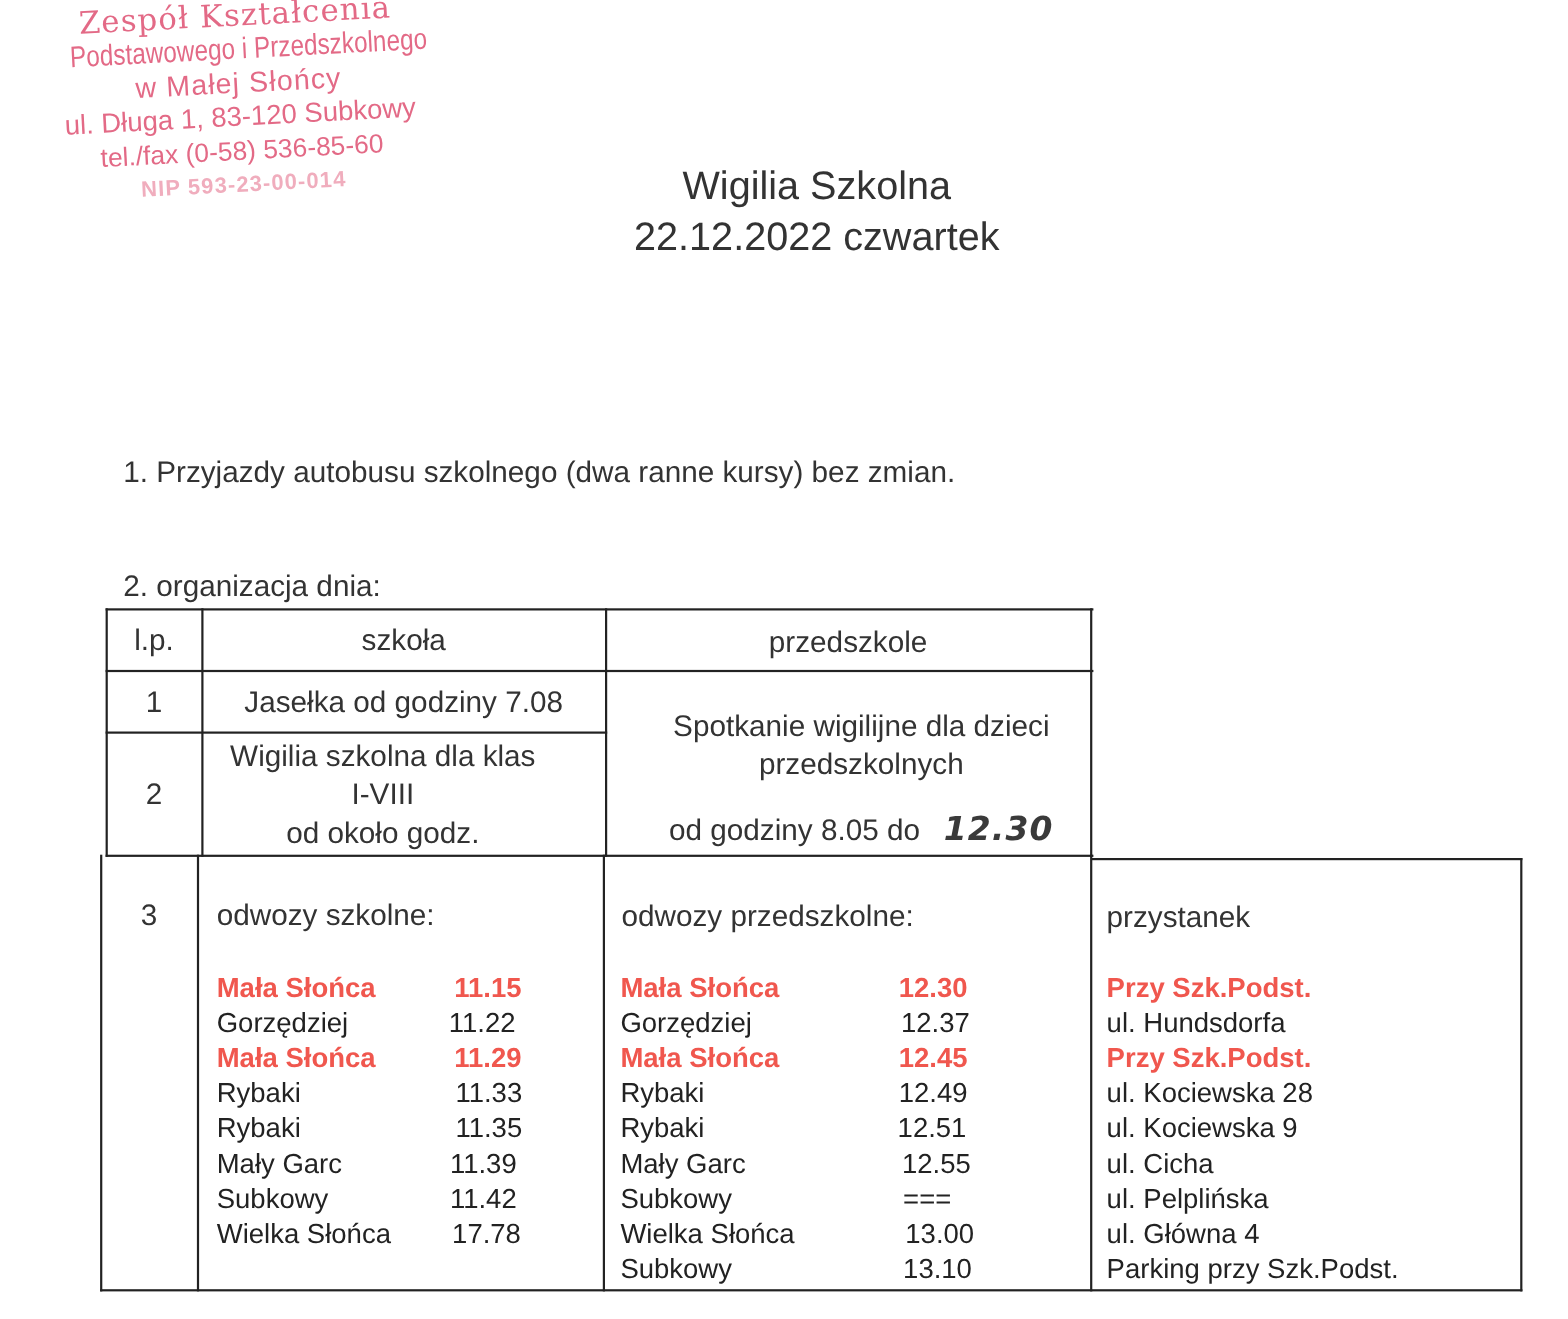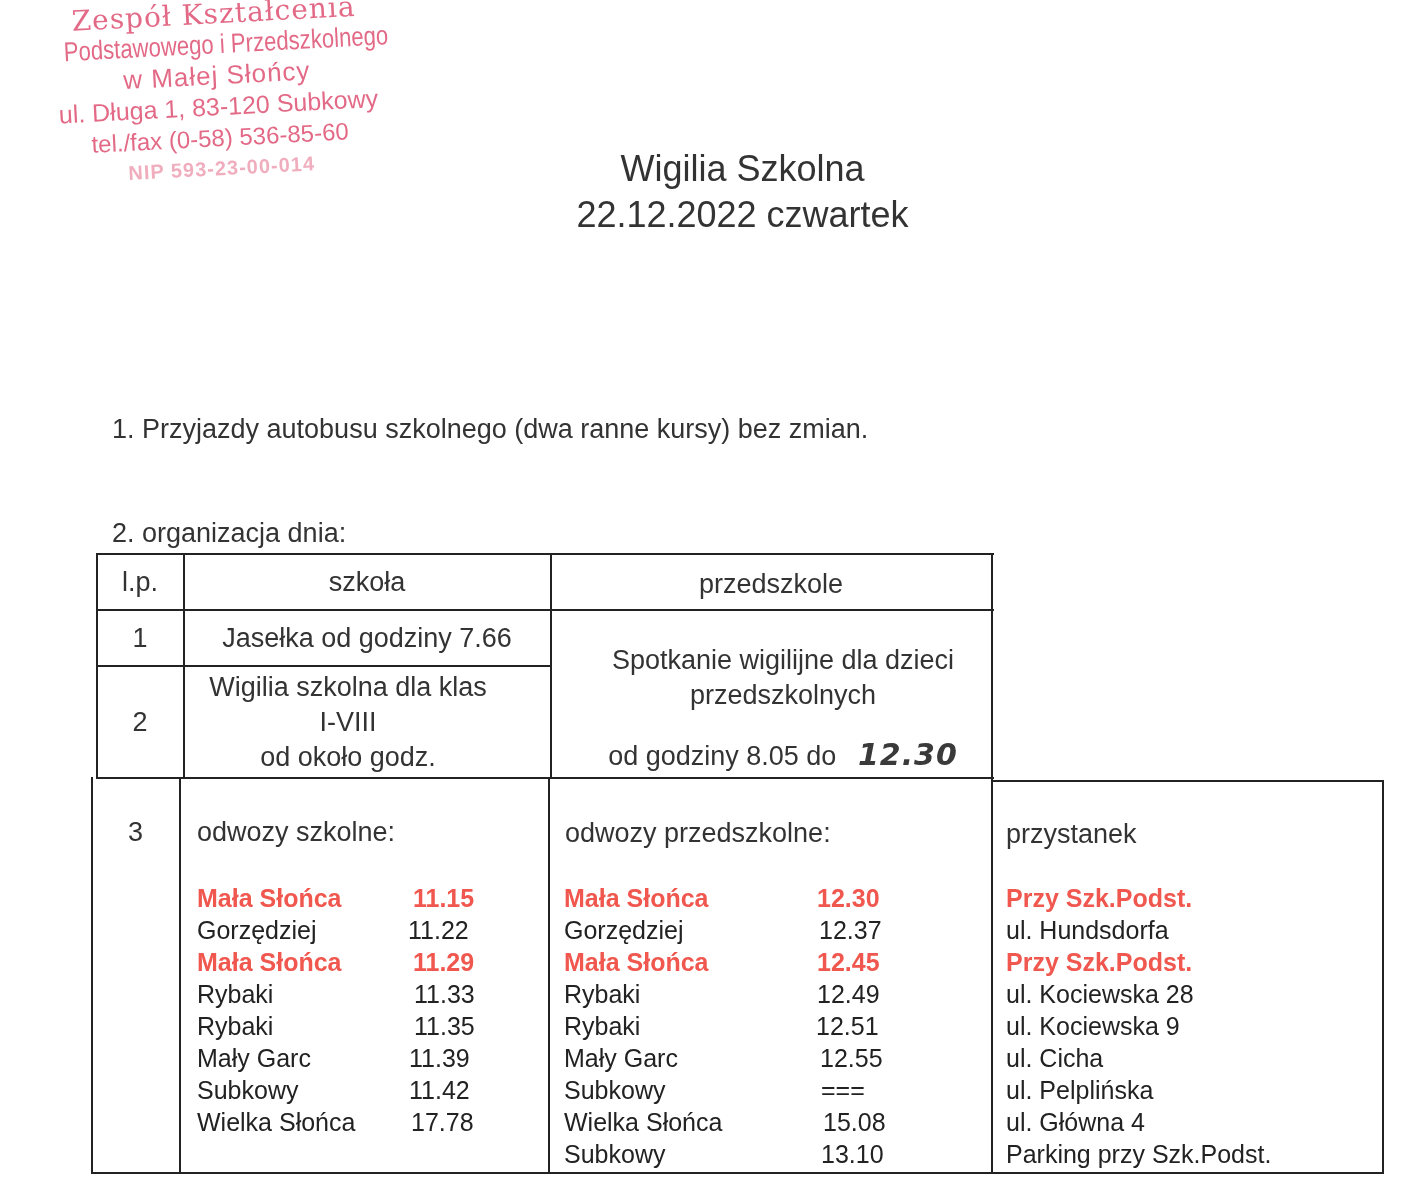--- a/index.html
+++ b/index.html
@@ -126,21 +126,21 @@
   <div class="vline" style="left:179px; top:777px; height:397px;"></div>
   <div class="vline" style="left:548px; top:777px; height:397px;"></div>
   <div class="vline" style="left:991px; top:777px; height:397px;"></div>
   <div class="vline" style="left:1382px; top:780px; height:394px;"></div>
 
   <div class="cell-text" style="left:97px; top:565px; width:86px;">l.p.</div>
   <div class="cell-text" style="left:184px; top:565px; width:366px;">szkoła</div>
   <div class="cell-text" style="left:551px; top:567px; width:440px;">przedszkole</div>
 
   <div class="cell-text" style="left:97px; top:621px; width:86px;">1</div>
-  <div class="cell-text" style="left:184px; top:621px; width:366px;">Jasełka od godziny 7.66</div>
+  <div class="cell-text" style="left:184px; top:621px; width:366px;">Jasełka od godziny 7.08</div>
 
   <div class="cell-text" style="left:97px; top:705px; width:86px;">2</div>
   <div class="cell-text" style="left:184px; top:670px; width:328px;">
     <div>Wigilia szkolna dla klas</div>
     <div>I-VIII</div>
     <div>od około godz.</div>
   </div>
 
   <div class="cell-text" style="left:551px; top:643px; width:464px;">
     <div>Spotkanie wigilijne dla dzieci</div>
@@ -215,21 +215,21 @@
     <div class="row">
         <span class="name">Mały Garc</span>
         <span class="time" style="left:256px;">12.55</span>
       </div>
     <div class="row">
         <span class="name">Subkowy</span>
         <span class="time" style="left:257px;">===</span>
       </div>
     <div class="row">
         <span class="name">Wielka Słońca</span>
-        <span class="time" style="left:259px;">15.08</span>
+        <span class="time" style="left:259px;">13.00</span>
       </div>
     <div class="row">
         <span class="name">Subkowy</span>
         <span class="time" style="left:257px;">13.10</span>
       </div>
   </div>
 
   <div class="list" style="left:1006px; top:882px; width:370px;">
     <div class="row hl">
         <span class="name">Przy Szk.Podst.</span>

